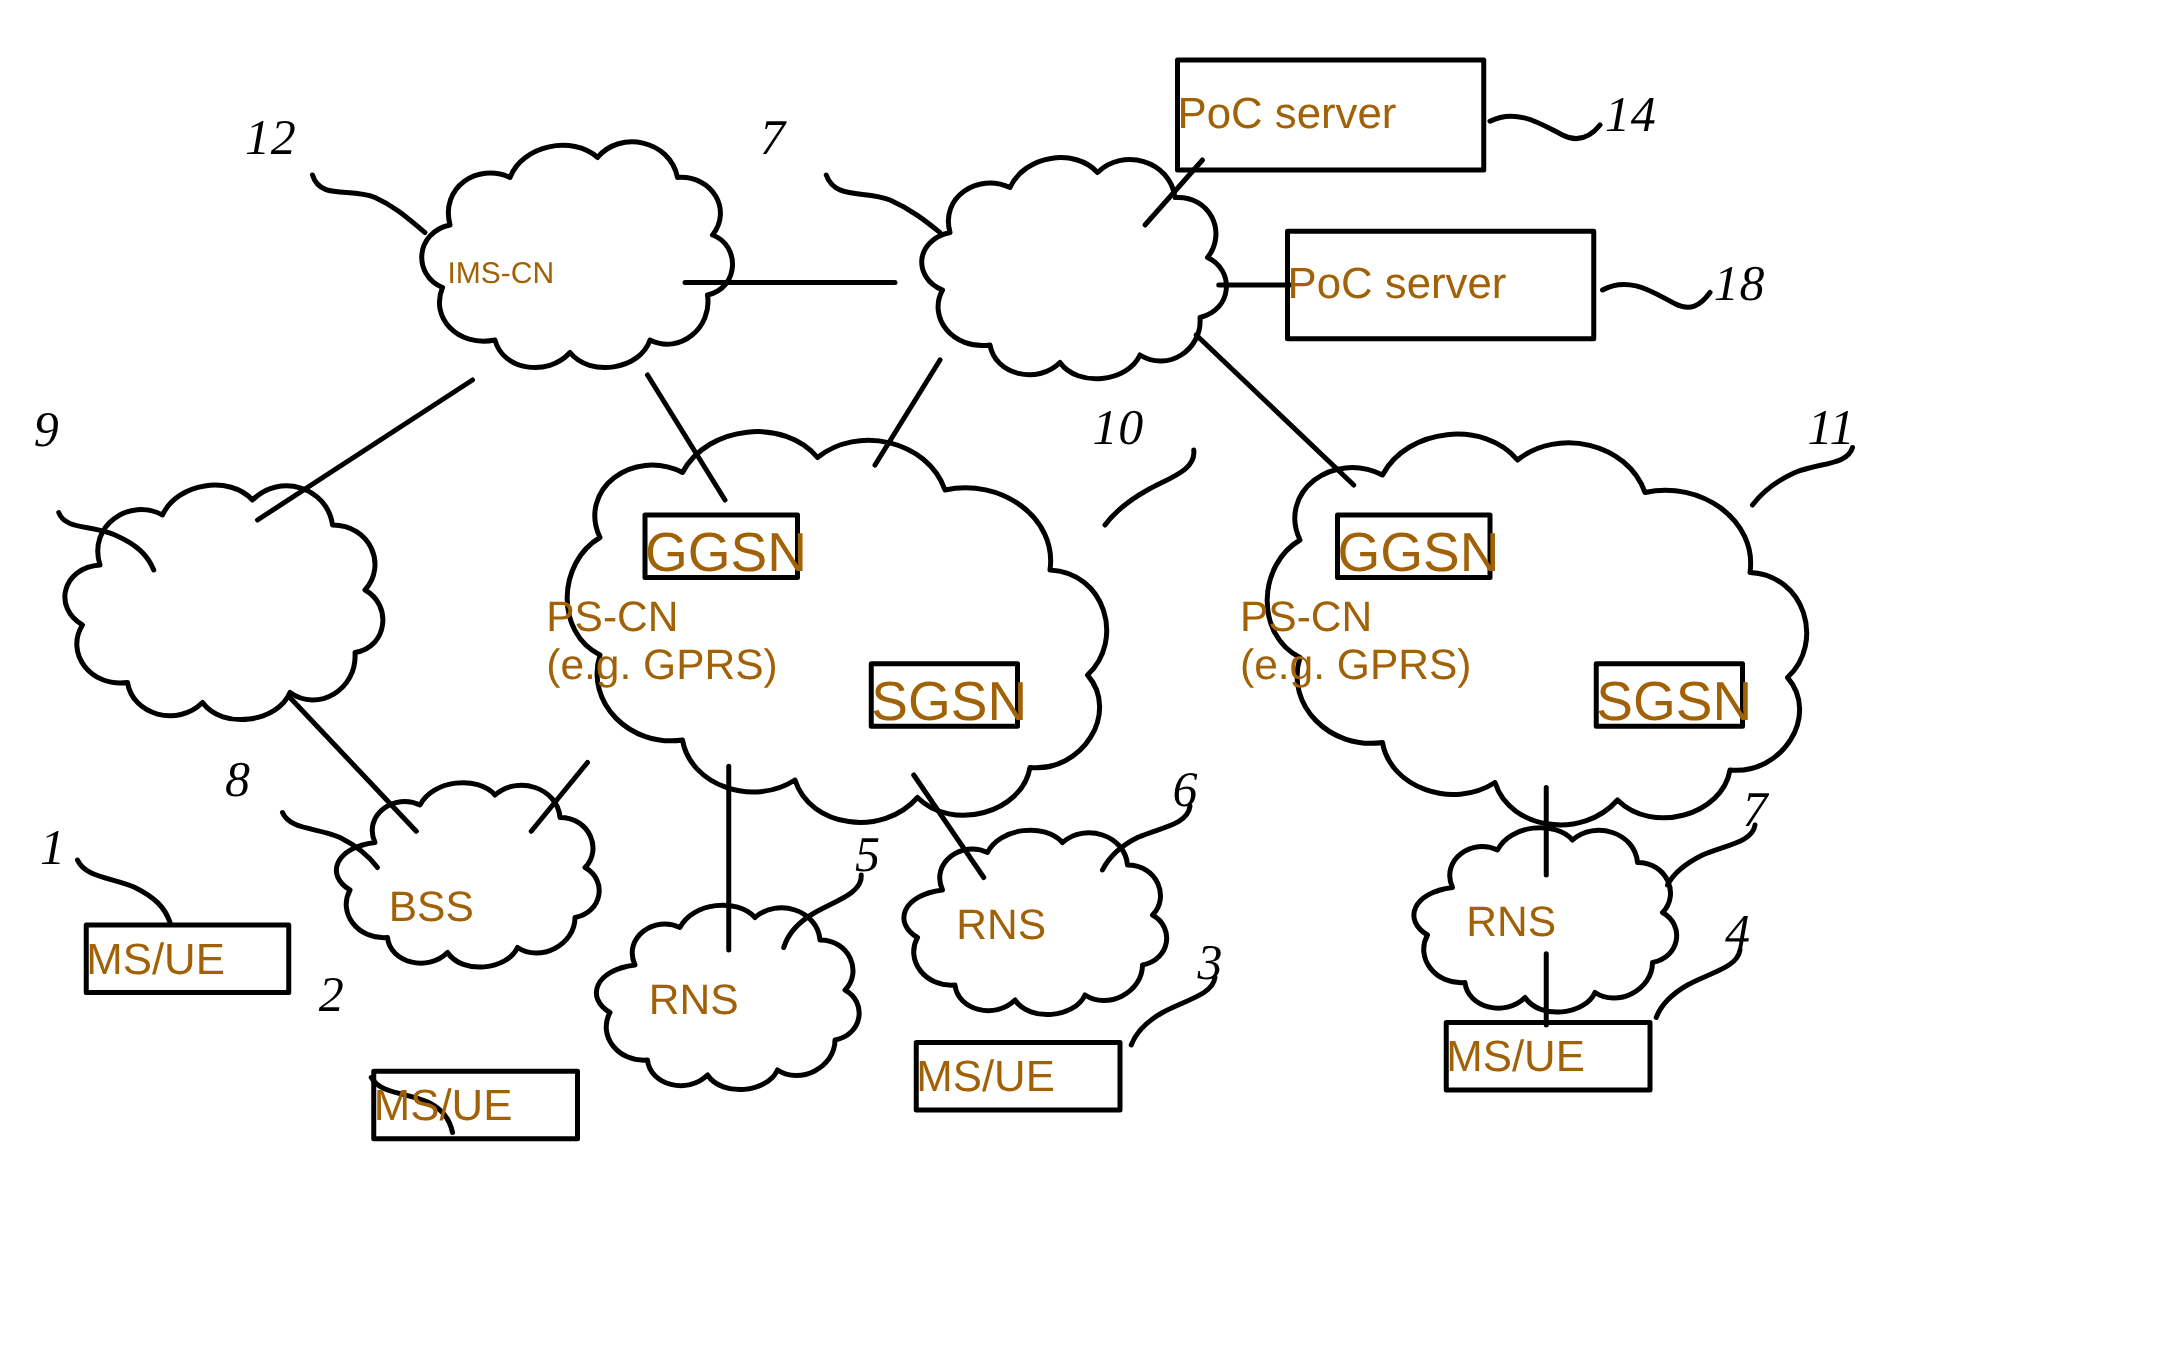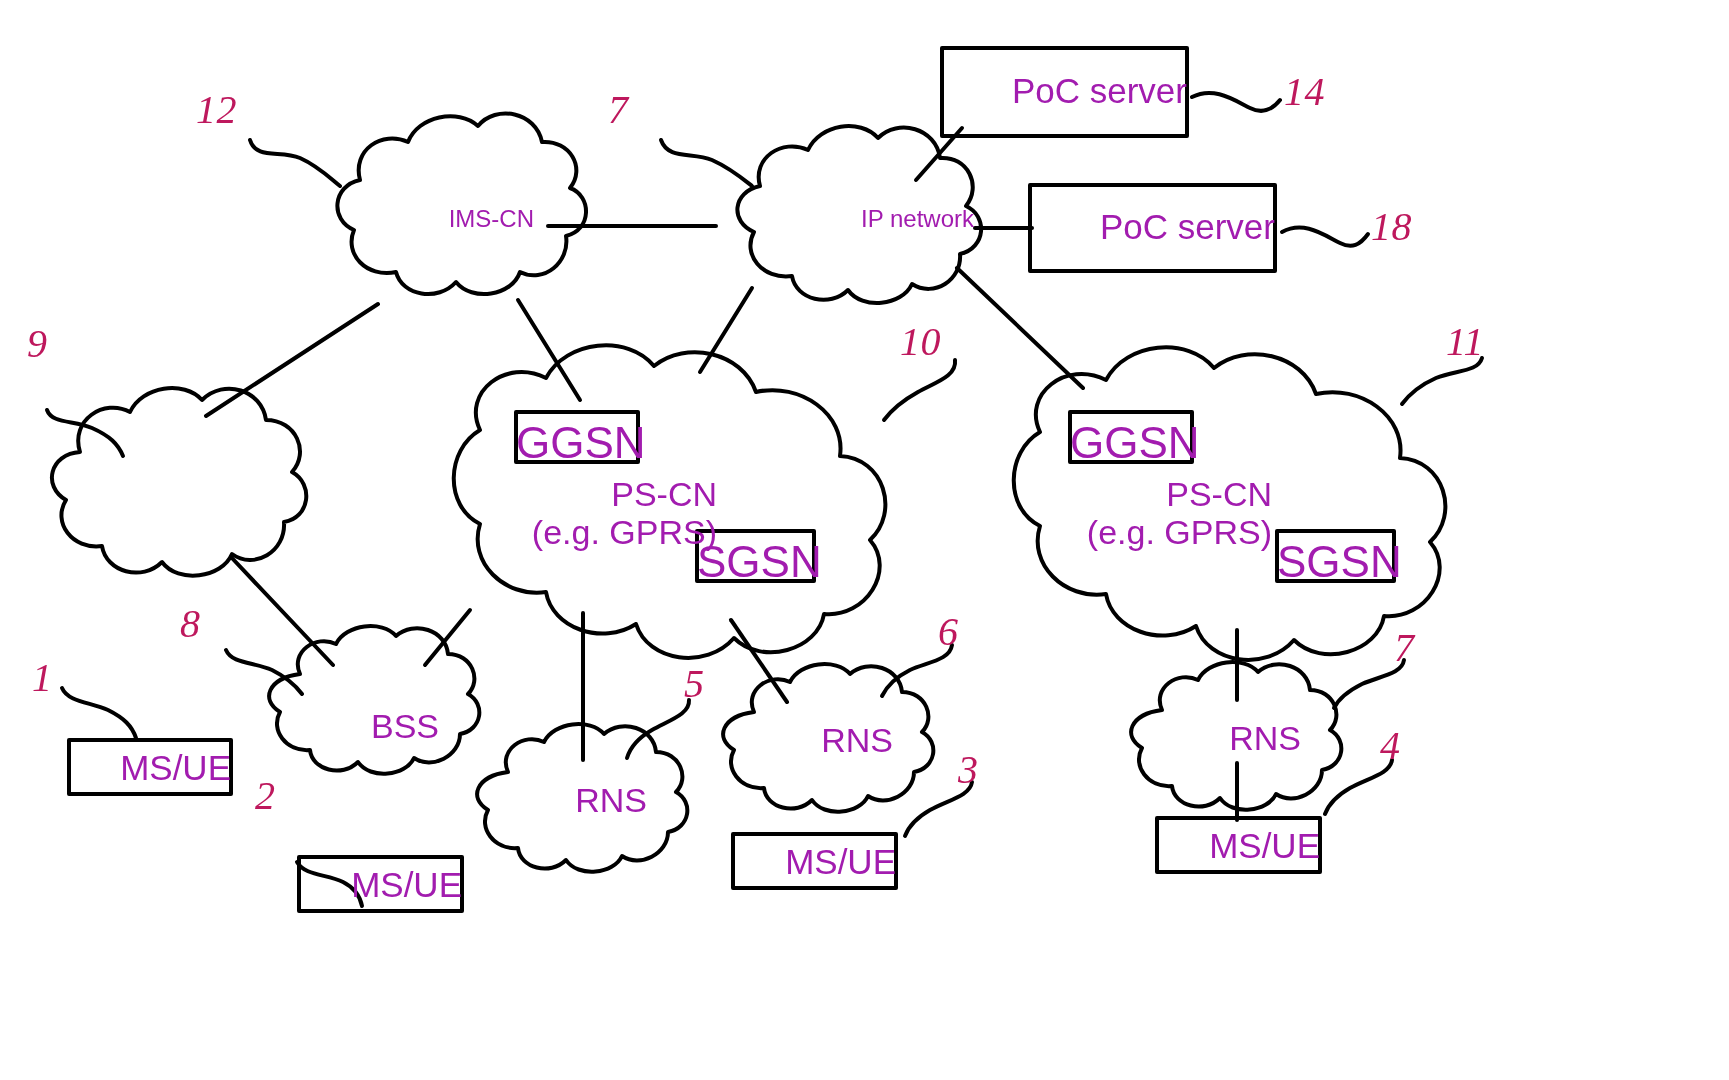--- a/index.html
+++ b/index.html
@@ -16,42 +16,42 @@
     overflow: hidden;
   }
   #figure-svg {
     position: absolute;
     left: 0; top: 0;
     width: 1729px;
     height: 1080px;
   }
   .node-label {
     position: absolute;
-    color: #a21caf;
+    color: #a16207;
     font-family: "Liberation Sans", sans-serif;
-    text-align: right;
+    text-align: left;
     white-space: pre;
     line-height: 1.12;
     pointer-events: none;
   }
   .cloud-label {
     font-size: 34px;
   }
   .cloud-label-lg {
     font-size: 24px;
   }
   .box-label {
     font-size: 35px;
   }
   .inner-box-label {
     font-size: 44px;
   }
   .ref-num {
     position: absolute;
-    color: #be185d;
+    color: #000000;
     font-family: "Liberation Serif", serif;
     font-size: 40px;
     font-style: italic;
     letter-spacing: 0.5px;
   }
 </style>
 </head>
 <body>
 
 <div id="figure-root">
@@ -221,21 +221,20 @@
       <path d="M 952 645 C 950 660, 928 662, 910 670 C 894 678, 886 688, 882 696"></path>
       <path d="M 972 782 C 970 796, 948 800, 930 810 C 916 818, 908 828, 905 836"></path>
       <path d="M 1404 660 C 1402 674, 1380 676, 1362 684 C 1346 692, 1338 700, 1334 708"></path>
       <path d="M 1392 760 C 1390 774, 1368 778, 1350 788 C 1336 796, 1328 806, 1325 814"></path>
 
     </g>
   </svg>
 
   <div class="node-label cloud-label-lg" style="left:358px; top:206px; width:176px;">IMS-CN</div>
 
-  <div class="node-label cloud-label-lg" style="left:748px; top:206px; width:226px;">IP network</div>
 
 
   <div class="node-label cloud-label" style="left:437px; top:475px; width:280px;">PS-CN
 (e.g. GPRS)</div>
 
   <div class="node-label cloud-label" style="left:992px; top:475px; width:280px;">PS-CN
 (e.g. GPRS)</div>
 
   <div class="node-label cloud-label" style="left:311px; top:683px; width:128px;margin-top:24px;">BSS</div>
 
@@ -263,21 +262,21 @@
 
   <div class="node-label inner-box-label" style="left:1070px; top:418px; width:122px;">GGSN</div>
 
   <div class="node-label inner-box-label" style="left:1277px; top:537px; width:117px;">SGSN</div>
 
   <div class="ref-num" style="left:196px; top:86px;">12</div>
   <div class="ref-num" style="left:608px; top:86px;">7</div>
   <div class="ref-num" style="left:1284px; top:68px;">14</div>
   <div class="ref-num" style="left:1371px; top:203px;">18</div>
   <div class="ref-num" style="left:27px; top:320px;">9</div>
-  <div class="ref-num" style="left:874px; top:318px;margin-left:26px;">10</div>
+  <div class="ref-num" style="left:874px; top:318px;">10</div>
   <div class="ref-num" style="left:1446px; top:318px;font-style:italic;">11</div>
   <div class="ref-num" style="left:180px; top:600px;">8</div>
   <div class="ref-num" style="left:32px; top:654px;">1</div>
   <div class="ref-num" style="left:255px; top:772px;">2</div>
   <div class="ref-num" style="left:684px; top:660px;">5</div>
   <div class="ref-num" style="left:938px; top:608px;">6</div>
   <div class="ref-num" style="left:958px; top:746px;">3</div>
   <div class="ref-num" style="left:1394px; top:624px;">7</div>
   <div class="ref-num" style="left:1380px; top:722px;">4</div>
 

